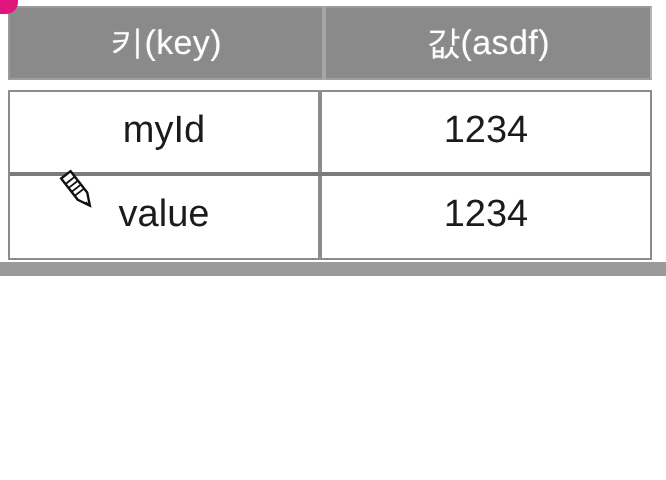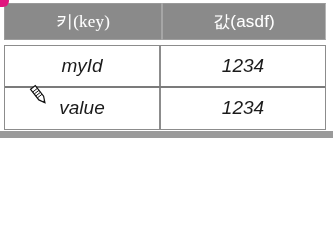--- a/index.html
+++ b/index.html
@@ -43,21 +43,21 @@
     height: 100%;
     display: flex;
     align-items: center;
     justify-content: center;
     color: #ffffff;
     font-size: 17px;
     letter-spacing: 0.2px;
     white-space: nowrap;
     text-shadow: 0 0 1px rgba(255,255,255,0.25);
   }
-  .header-cell.key   { width: 157px; font-family: Liberation Serif, serif; }
+  .header-cell.key   { width: 157px; }
   .header-cell.value { width: 163px; }
   .header-divider {
     width: 2px;
     height: 37px;
     background: #a6a6a6;
     flex: 0 0 auto;
   }
 
   
   .table-body {
@@ -67,21 +67,20 @@
     width: 322px;
     height: 85px;
     background: #ffffff;
     box-sizing: border-box;
     border: 1px solid #8c8c8c;
   }
   .body-row {
     display: flex;
     height: 41.5px;
     box-sizing: border-box;
-    font-style: italic;
   }
   .body-row.first { border-bottom: 2px solid #7b7b7b; }
   .body-cell {
     display: flex;
     align-items: center;
     justify-content: center;
     box-sizing: border-box;
     color: #1b1b1b;
     font-size: 19px;
     white-space: nowrap;

